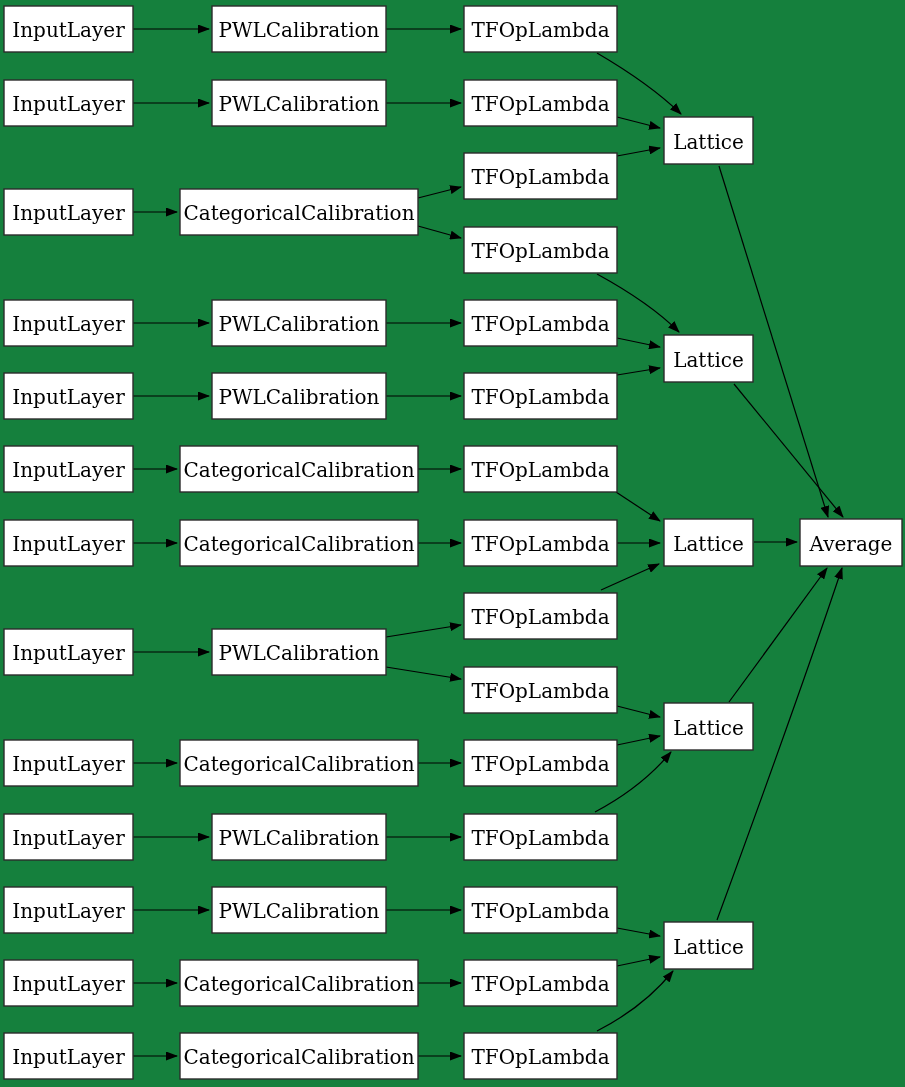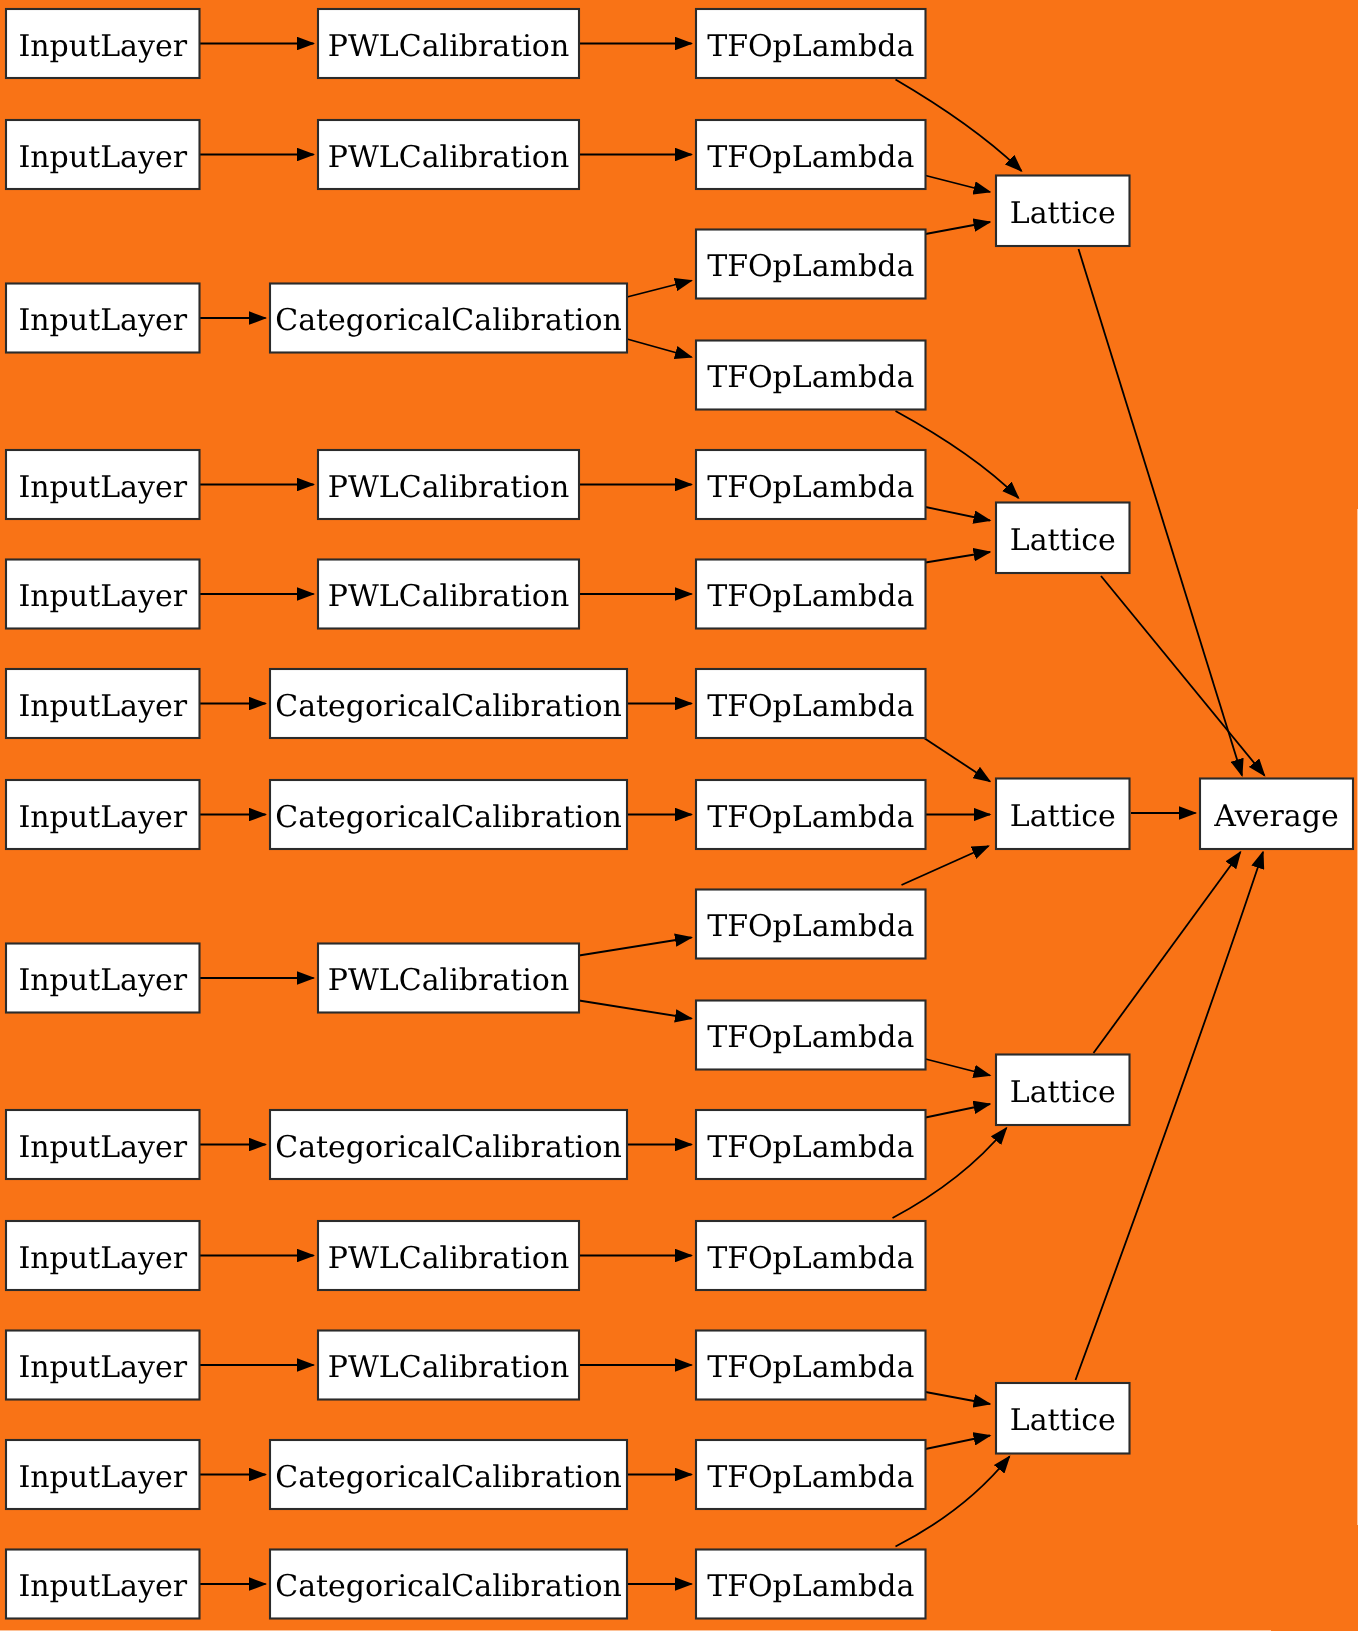--- a/index.html
+++ b/index.html
@@ -1,20 +1,20 @@
 <!DOCTYPE html>
 <html><head>
 <meta charset="utf-8">
 <style>
   html,body { margin:0; padding:0; background:#ffffff; }
   .canvas {
     position:relative;
     width:905px;
     height:1087px;
-    background:#f97316;
+    background:#15803d;
     font-family:"DejaVu Serif","Liberation Serif",serif;
     text-align:center;
   }
   svg { display:block; }
   .node-rect { fill:#ffffff; stroke:#2b2b2b; stroke-width:1.4; }
   .node-label {
     fill:#000000;
     font-family:"DejaVu Serif","Liberation Serif",serif;
     font-size:20px;
     text-anchor:middle;

